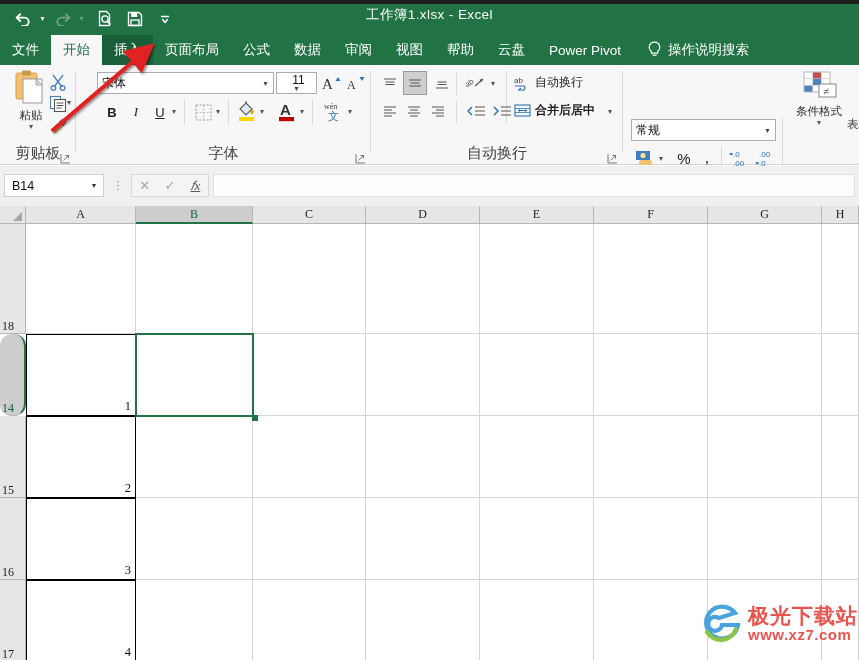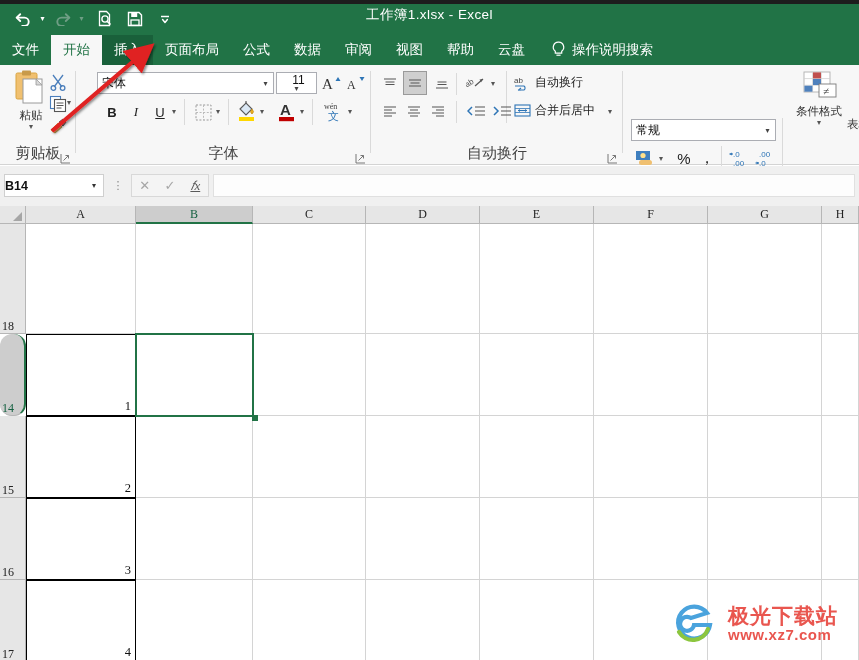--- a/index.html
+++ b/index.html
@@ -127,21 +127,21 @@
   .fbar {
     position: absolute; left: 0; top: 166px; width: 859px; height: 40px;
     background: #f0f0f0;
   }
   .namebox {
     position: absolute; left: 4px; top: 174px; width: 100px; height: 23px;
     background: #ffffff; border: 1px solid #cfcfcf;
     display: flex; align-items: center;
     font-size: 12.5px; color: #111;
   }
-  .namebox .nb-val { padding-left: 0; flex: 1; font-weight: bold; }
+  .namebox .nb-val { padding-left: 7px; flex: 1; }
   .namebox .nb-arrow { width: 18px; text-align: center; font-size: 8px; color: #333; }
   .fbar-grip {
     position: absolute; left: 114px; top: 177px;
     width: 8px; height: 17px; color: #888; font-size: 11px;
     display: flex; align-items: center; justify-content: center;
   }
   .fbtns {
     position: absolute; left: 131px; top: 174px; width: 78px; height: 23px;
     background: #f4f4f4; border: 1px solid #d8d8d8;
     display: flex; align-items: center; justify-content: space-around;
@@ -204,22 +204,22 @@
   }
   .selhandle {
     position: absolute; width: 6px; height: 6px; background: #217346;
   }
 
   
   .annot { position: absolute; left: 0; top: 0; width: 859px; height: 660px; pointer-events: none; }
 
   
   .watermark {
-    position: absolute; left: 672px; top: 604px;
-    display: flex; align-items: center; gap: 14px;
+    position: absolute; left: 700px; top: 604px;
+    display: flex; align-items: center; gap: 6px;
   }
   .wm-text { display: flex; flex-direction: column; line-height: 1.05; }
   .wm-t1 { font-size: 21px; color: #e9564f; font-weight: bold; letter-spacing: 1px; }
   .wm-t2 { font-size: 15px; color: #e9564f; font-weight: bold; letter-spacing: .5px; }
 </style>
 </head>
 <body>
 
 <div id="app">
 
@@ -273,20 +273,21 @@
     <div class="tab">文件</div>
     <div class="tab active">开始</div>
     <div class="tab hover">插入</div>
     <div class="tab">页面布局</div>
     <div class="tab">公式</div>
     <div class="tab">数据</div>
     <div class="tab">审阅</div>
     <div class="tab">视图</div>
     <div class="tab">帮助</div>
     <div class="tab">云盘</div>
+    <div class="tab">Power Pivot</div>
     <div class="tab-lamp">
       <svg width="15" height="18" viewBox="0 0 15 18">
           <path d="M7.5 1.2 A5 5 0 0 0 4.3 10.2 V12.2 h6.4 V10.2 A5 5 0 0 0 7.5 1.2 Z" fill="none" stroke="#fff" stroke-width="1.2"></path>
           <path d="M5.4 14.2 h4.2" stroke="#fff" stroke-width="1.2"></path>
         </svg>
     </div>
     <div class="tab-tellme">操作说明搜索</div>
   </div>
 
   <div class="ribbon">
@@ -464,21 +465,21 @@
             <path d="M8 2 h10 M8 6 h10 M8 10 h10" stroke="#555" stroke-width="1.2"></path>
             <path d="M5 2 L1 6 L5 10" fill="none" stroke="#2e75b6" stroke-width="1.5"></path>
           </svg>
       </div>
       <div class="alignbtn" style="left:119px; top:36px; width:24px;">
         <svg width="19" height="14" viewBox="0 0 19 14">
             <path d="M8 2 h10 M8 6 h10 M8 10 h10" stroke="#555" stroke-width="1.2"></path>
             <path d="M1 2 L5 6 L1 10" fill="none" stroke="#2e75b6" stroke-width="1.5"></path>
           </svg>
       </div>
-      <div class="lbl-with-icon" style="left:143px; top:37px;">
+      <div class="lbl-with-icon" style="left:143px; top:37px;font-weight:bold;">
         <svg width="17" height="15" viewBox="0 0 17 15">
             <rect x="1" y="2" width="15" height="11" fill="none" stroke="#2e75b6" stroke-width="1.1"></rect>
             <path d="M1 5.5 h15 M1 9.5 h15" stroke="#2e75b6" stroke-width="0.8"></path>
             <path d="M4 7.5 h9" stroke="#2e75b6" stroke-width="1.1"></path>
             <path d="M4 7.5 l2 -1.6 v3.2 z M13 7.5 l-2 -1.6 v3.2 z" fill="#2e75b6"></path>
           </svg>
         <span>合并后居中</span>
       </div>
       <div class="mini-caret" style="position:absolute; left:237px; top:42px;">▾</div>
 

